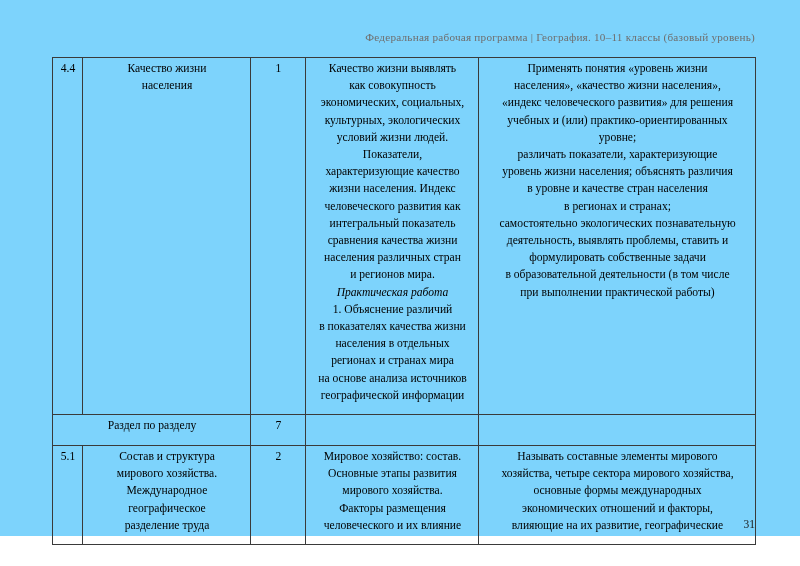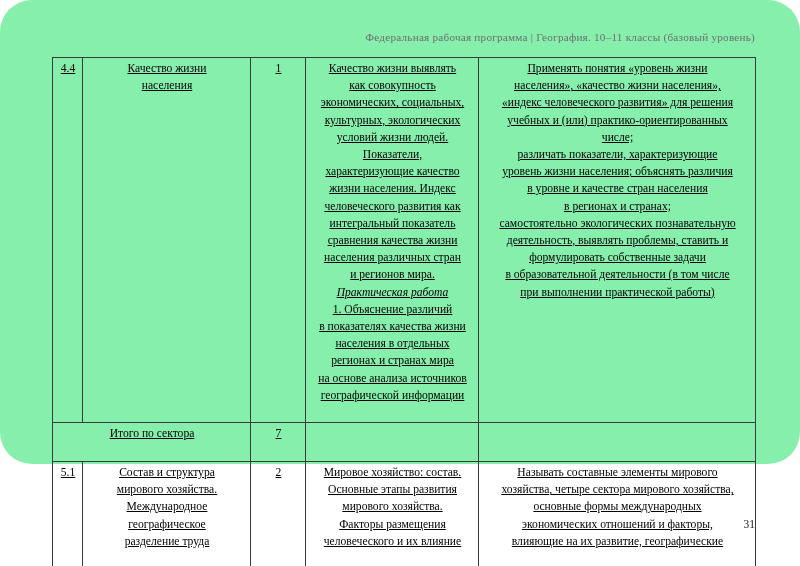--- a/index.html
+++ b/index.html
@@ -16,23 +16,22 @@
     font-family: "Liberation Serif", "DejaVu Serif", serif;
     color: #000000;
     -webkit-font-smoothing: antialiased;
   }
 
   .page {
     position: absolute;
     left: 0;
     top: 0;
     width: 800px;
-    height: 464px;
-    background: #86efac;
-    border-radius: 32px;
+    height: 536px;
+    background: #7dd3fc;
   }
 
   
   .running-header {
     position: absolute;
     left: 52px;
     top: 30px;
     width: 703px;
     text-align: right;
     font-size: 11.2px;
@@ -48,25 +47,24 @@
     left: 52px;
     top: 57px;
     width: 703px;
     border-collapse: collapse;
     table-layout: fixed;
     font-size: 11.6px;
     line-height: 17.2px;
   }
   .prog-table td {
     border: 1px solid #3a3a3a;
-    padding: 2px 4px 18px 5px;
+    padding: 2px 4px 10px 5px;
     vertical-align: top;
     word-wrap: break-word;
     overflow-wrap: break-word;
-    text-decoration: underline;
   }
 
   col.c-num   { width: 30px; }
   col.c-theme { width: 168px; }
   col.c-hours { width: 55px; }
   col.c-content{ width: 173px; }
   col.c-skills{ width: 277px; }
 
   .cell-num {
     text-align: center;
@@ -153,36 +151,36 @@
               <span>на основе анализа источников</span>
               <span>географической информации</span>
             </span>
         </td>
         <td class="cell-text tall-cell">
           <span class="lines">
               <span>Применять понятия «уровень жизни</span>
               <span>населения», «качество жизни населения»,</span>
               <span>«индекс человеческого развития» для решения</span>
               <span>учебных и (или) практико-ориентированных</span>
-              <span>числе;</span>
+              <span>уровне;</span>
               <span>различать показатели, характеризующие</span>
               <span>уровень жизни населения; объяснять различия</span>
               <span>в уровне и качестве стран населения</span>
               <span>в регионах и странах;</span>
               <span>самостоятельно экологических познавательную</span>
               <span>деятельность, выявлять проблемы, ставить и</span>
               <span>формулировать собственные задачи</span>
               <span>в образовательной деятельности (в том числе</span>
               <span>при выполнении практической работы)</span>
             </span>
         </td>
       </tr>
 
       <tr class="row-total">
-        <td class="cell-text" colspan="2">Итого по сектора</td>
+        <td class="cell-text" colspan="2">Раздел по разделу</td>
         <td class="cell-hours">7</td>
         <td class="cell-text"></td>
         <td class="cell-text"></td>
       </tr>
 
 
       <tr class="row-topic">
         <td class="cell-num">5.1</td>
         <td class="cell-text">
           <span class="lines">

